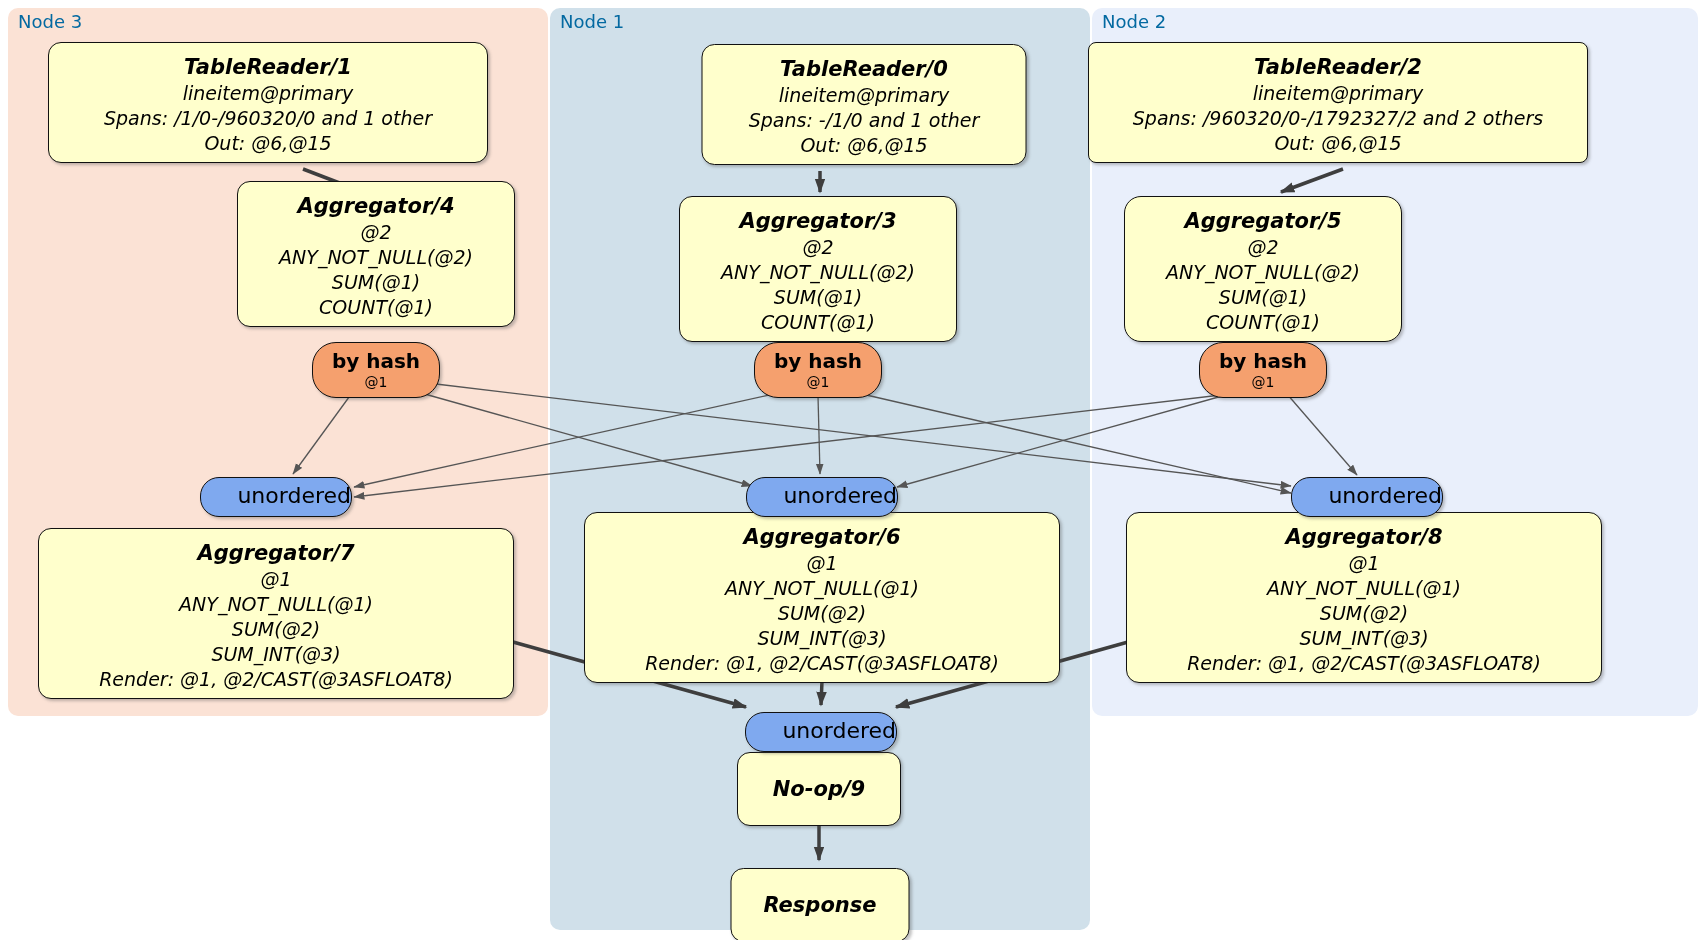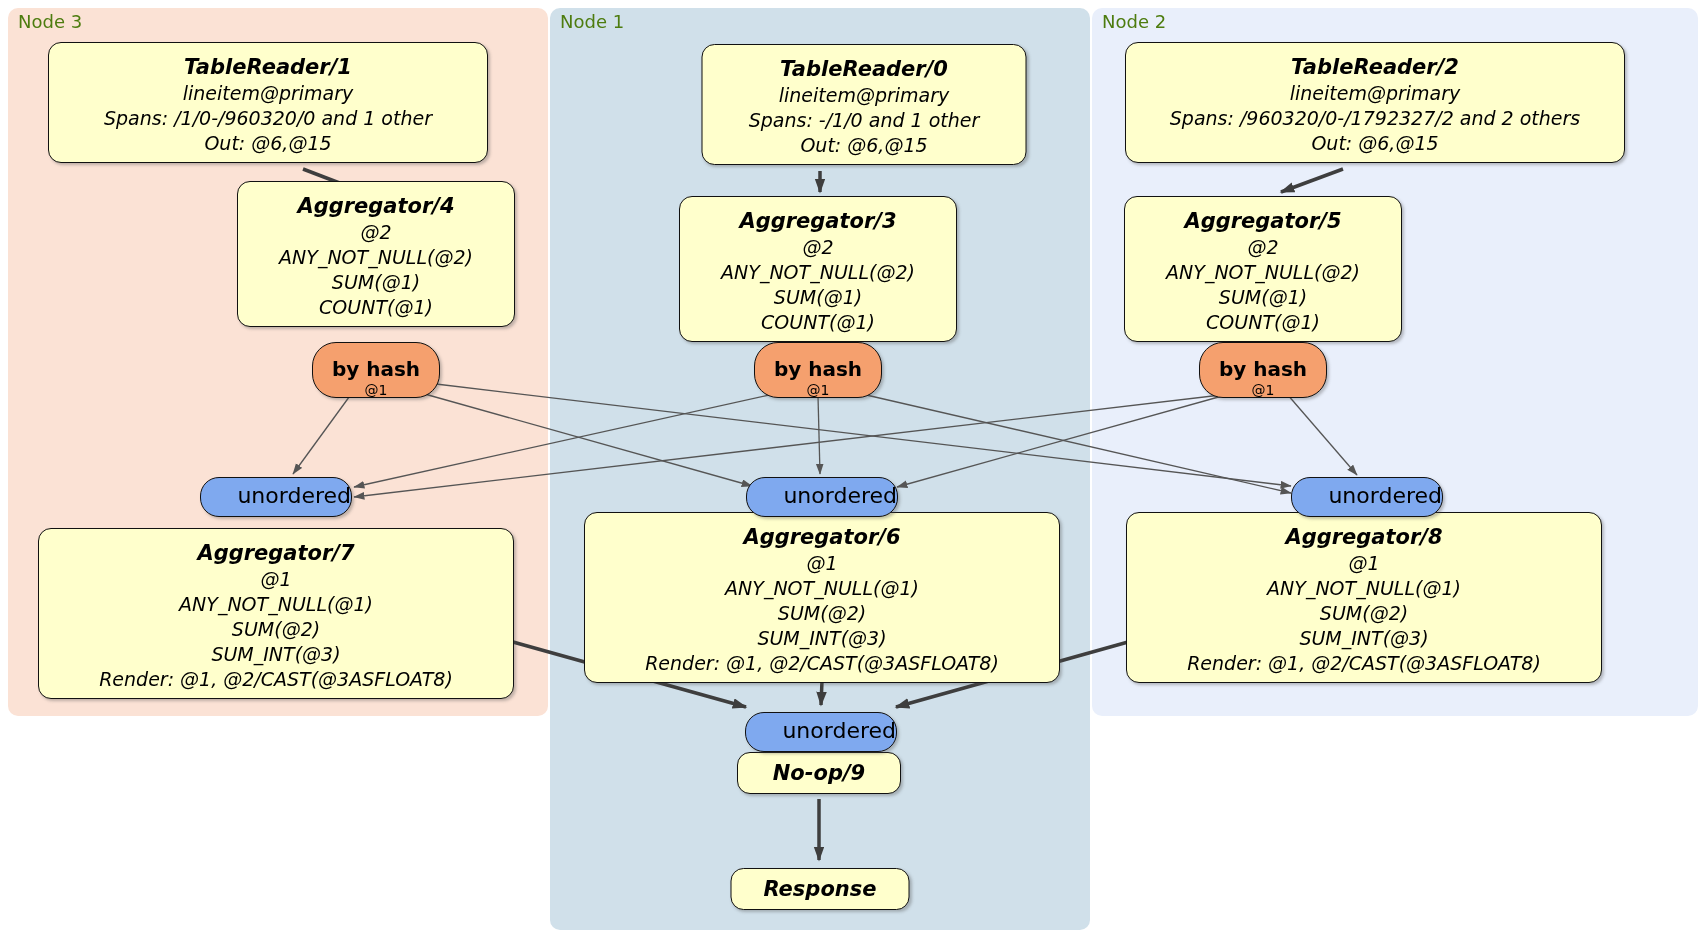--- a/index.html
+++ b/index.html
@@ -1,30 +1,30 @@
 <!DOCTYPE html>
 <html><head>
 <meta charset="utf-8">
 <style>
   html,body{margin:0;padding:0;background:#ffffff;}
   #canvas{position:relative;width:1708px;height:940px;background:#ffffff;overflow:hidden;
           font-family:"DejaVu Sans","Liberation Sans",sans-serif;color:#000;}
   .region{position:absolute;border-radius:10px;z-index:0;}
-  .region-label{position:absolute;font-size:18px;line-height:22px;color:#4d7c0f;z-index:1;}
+  .region-label{position:absolute;font-size:18px;line-height:22px;color:#0369a1;z-index:1;}
   #edges{position:absolute;left:0;top:0;z-index:1;}
   .plan-box{position:absolute;transform:translateX(-50%);background:#ffffcc;border:1.6px solid #111;
             border-radius:13px;padding:10px 14px 6px;text-align:center;white-space:nowrap;
             box-shadow:2px 2px 3px rgba(80,80,80,.35);z-index:2;font-style:italic;}
   .box-title{font-size:21px;font-weight:bold;line-height:28px;}
   .box-line{font-size:19px;line-height:25px;}
-  .mini{padding:6px 16px;}
+  .mini{padding:22px 16px;}
   .router{position:absolute;transform:translateX(-50%);width:126px;height:54px;background:#f5a06e;
           border:1.6px solid #111;border-radius:24px;text-align:center;z-index:3;
           box-shadow:2px 2px 3px rgba(80,80,80,.35);}
-  .router-label{font-size:20px;font-weight:bold;line-height:25px;margin-top:14px;}
+  .router-label{font-size:20px;font-weight:bold;line-height:25px;margin-top:6px;}
   .router-detail{font-size:14px;line-height:17px;}
   .stream{position:absolute;transform:translateX(-50%);width:150px;height:38px;background:#7fa9ef;
           border:1.6px solid #111;border-radius:19px;text-align:right;font-size:22px;font-weight:normal;
           line-height:35px;z-index:3;box-shadow:2px 2px 3px rgba(80,80,80,.35);}
 </style>
 </head>
 <body>
 
 <div id="canvas">
 
@@ -74,42 +74,42 @@
     <div class="box-line">lineitem@primary</div>
     <div class="box-line">Spans: /1/0-/960320/0 and 1 other</div>
     <div class="box-line">Out: @6,@15</div>
   </div>
   <div class="plan-box" style="left:820px;top:44px;min-width:295px;margin-left:44px;">
     <div class="box-title">TableReader/0</div>
     <div class="box-line">lineitem@primary</div>
     <div class="box-line">Spans: -/1/0 and 1 other</div>
     <div class="box-line">Out: @6,@15</div>
   </div>
-  <div class="plan-box" style="left:1375px;top:42px;min-width:470px;">
+  <div class="plan-box" style="left:1338px;top:42px;min-width:470px;border-radius:8px;">
     <div class="box-title">TableReader/2</div>
     <div class="box-line">lineitem@primary</div>
     <div class="box-line">Spans: /960320/0-/1792327/2 and 2 others</div>
     <div class="box-line">Out: @6,@15</div>
   </div>
 
   <div class="plan-box" style="left:376px;top:181px;min-width:248px;">
     <div class="box-title">Aggregator/4</div>
     <div class="box-line">@2</div>
     <div class="box-line">ANY_NOT_NULL(@2)</div>
     <div class="box-line">SUM(@1)</div>
     <div class="box-line">COUNT(@1)</div>
   </div>
   <div class="plan-box" style="left:818px;top:196px;min-width:248px;">
     <div class="box-title">Aggregator/3</div>
     <div class="box-line">@2</div>
     <div class="box-line">ANY_NOT_NULL(@2)</div>
     <div class="box-line">SUM(@1)</div>
     <div class="box-line">COUNT(@1)</div>
   </div>
-  <div class="plan-box" style="left:1263px;top:196px;min-width:248px;">
+  <div class="plan-box" style="left:1263px;top:196px;min-width:248px;border-radius:17px;">
     <div class="box-title">Aggregator/5</div>
     <div class="box-line">@2</div>
     <div class="box-line">ANY_NOT_NULL(@2)</div>
     <div class="box-line">SUM(@1)</div>
     <div class="box-line">COUNT(@1)</div>
   </div>
 
   <div class="router" style="left:376px;top:342px;">
     <div class="router-label">by hash</div>
     <div class="router-detail">@1</div>

